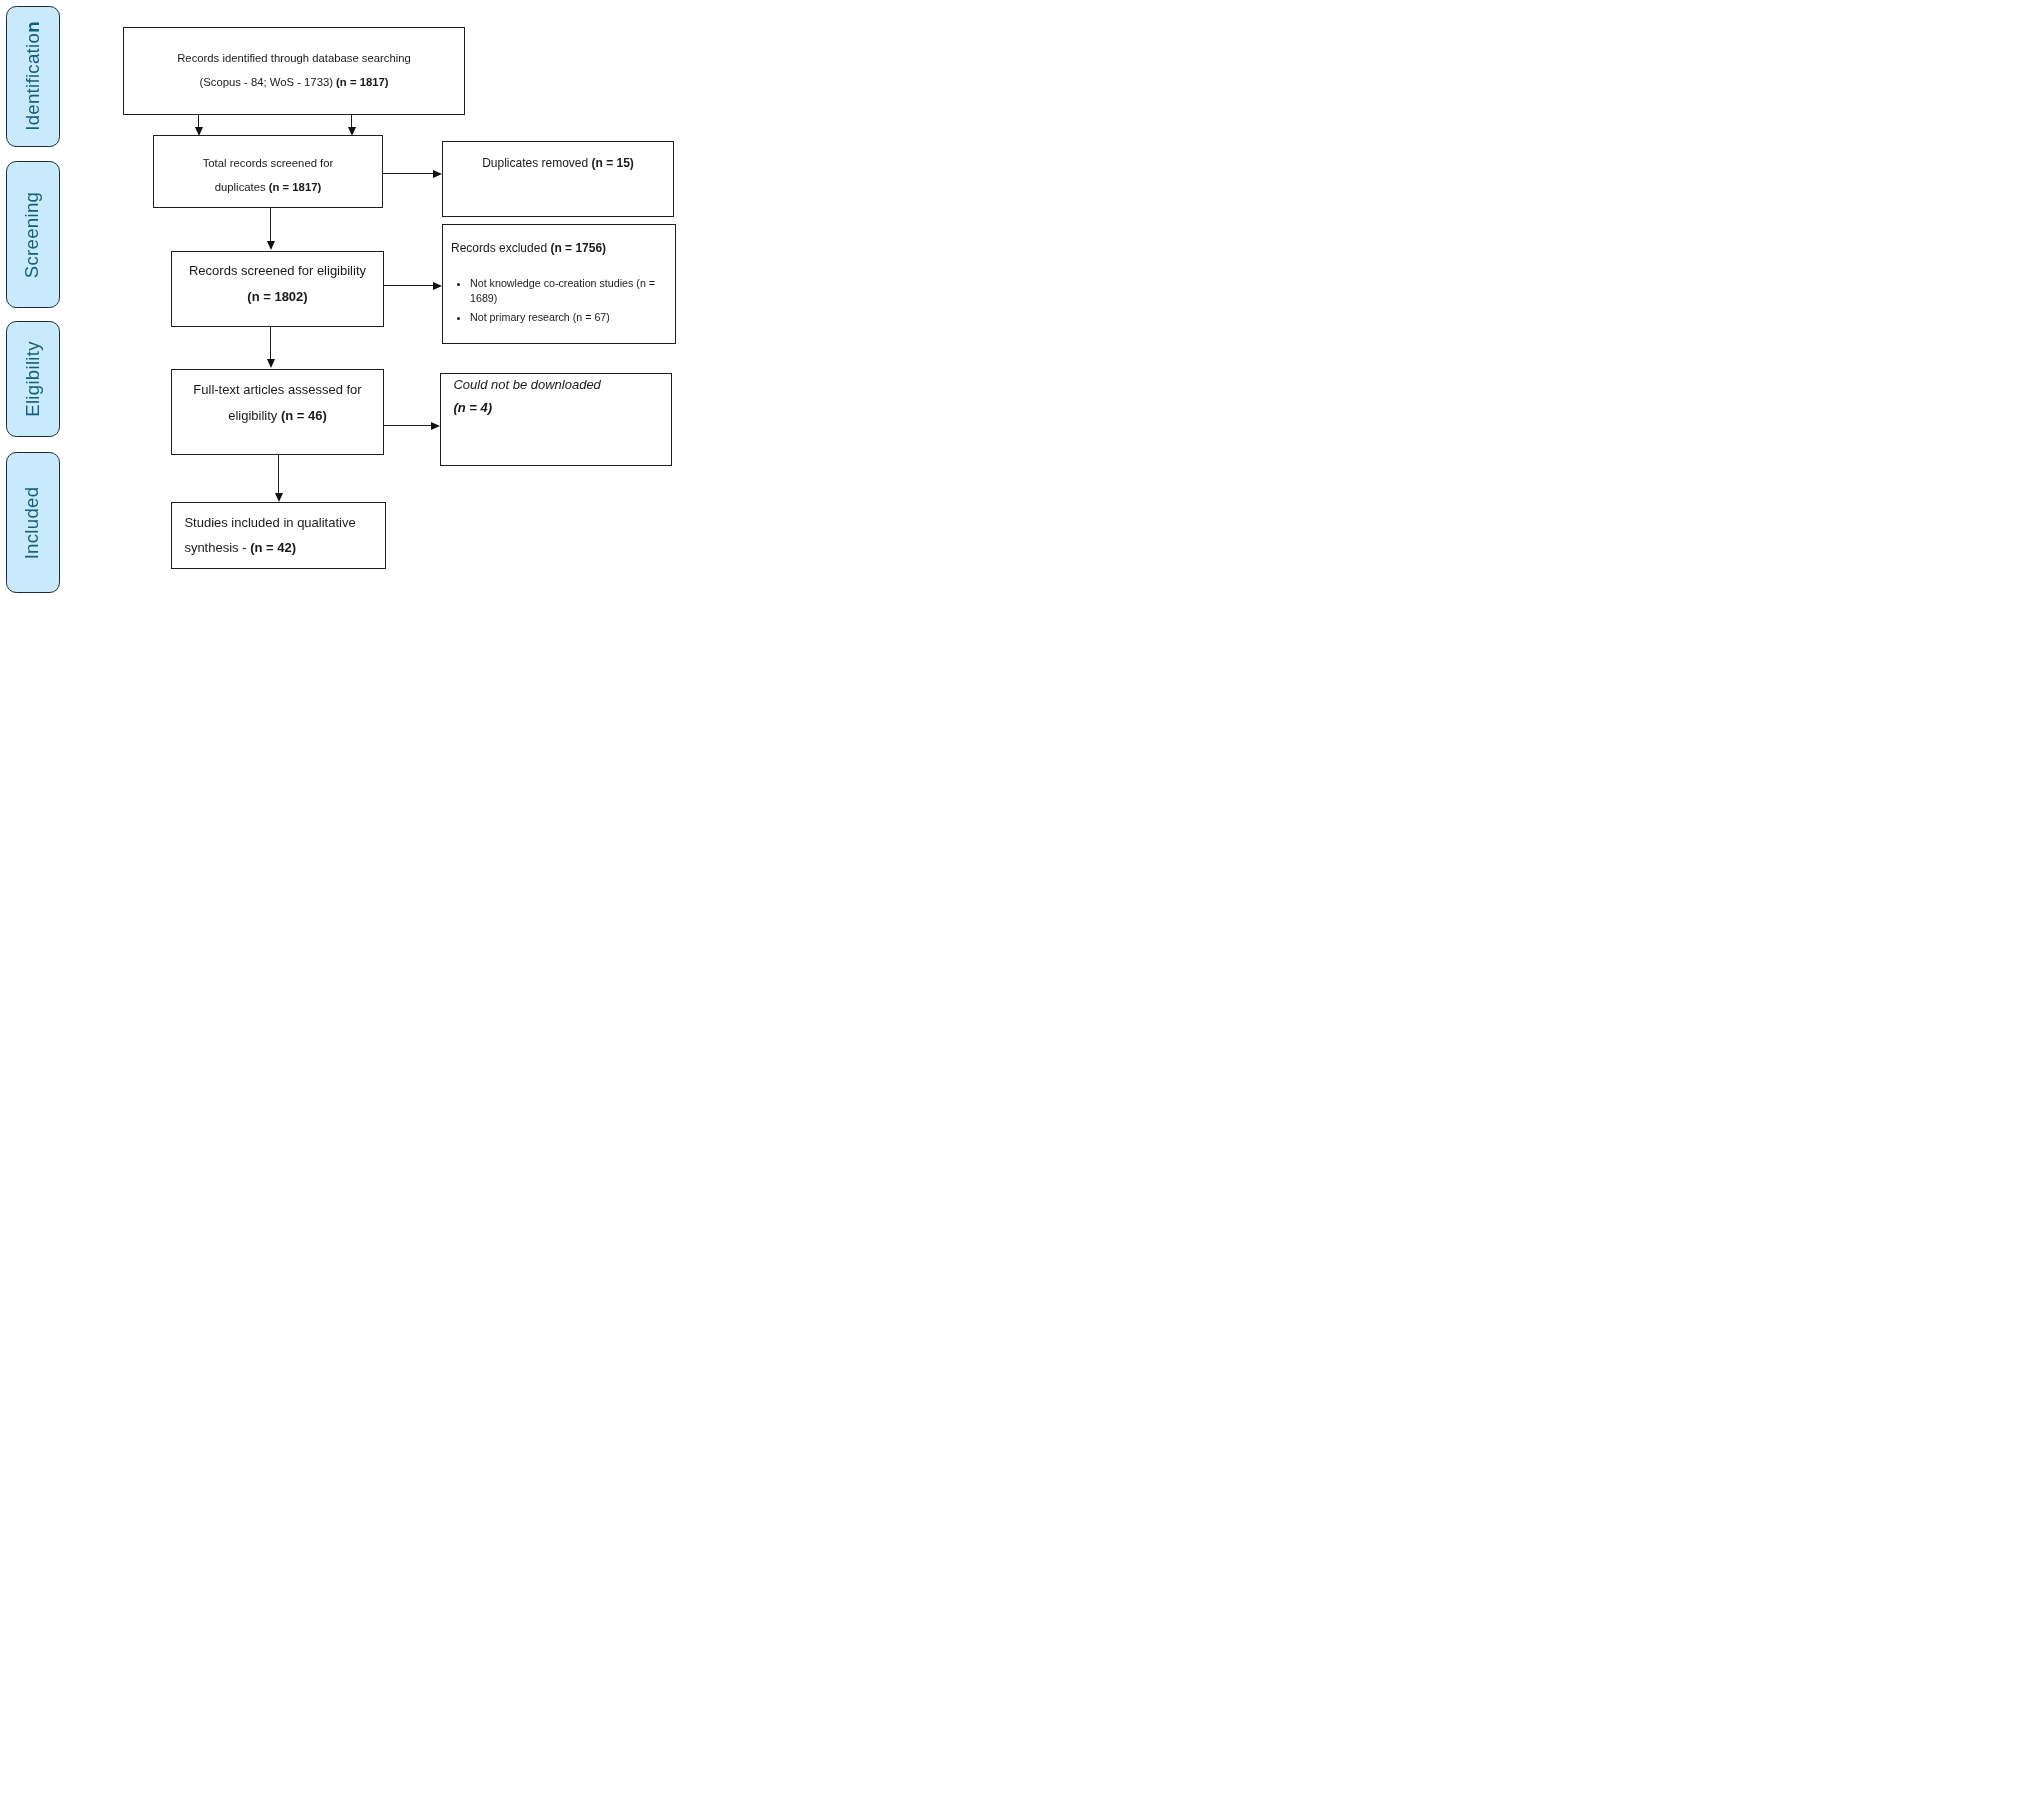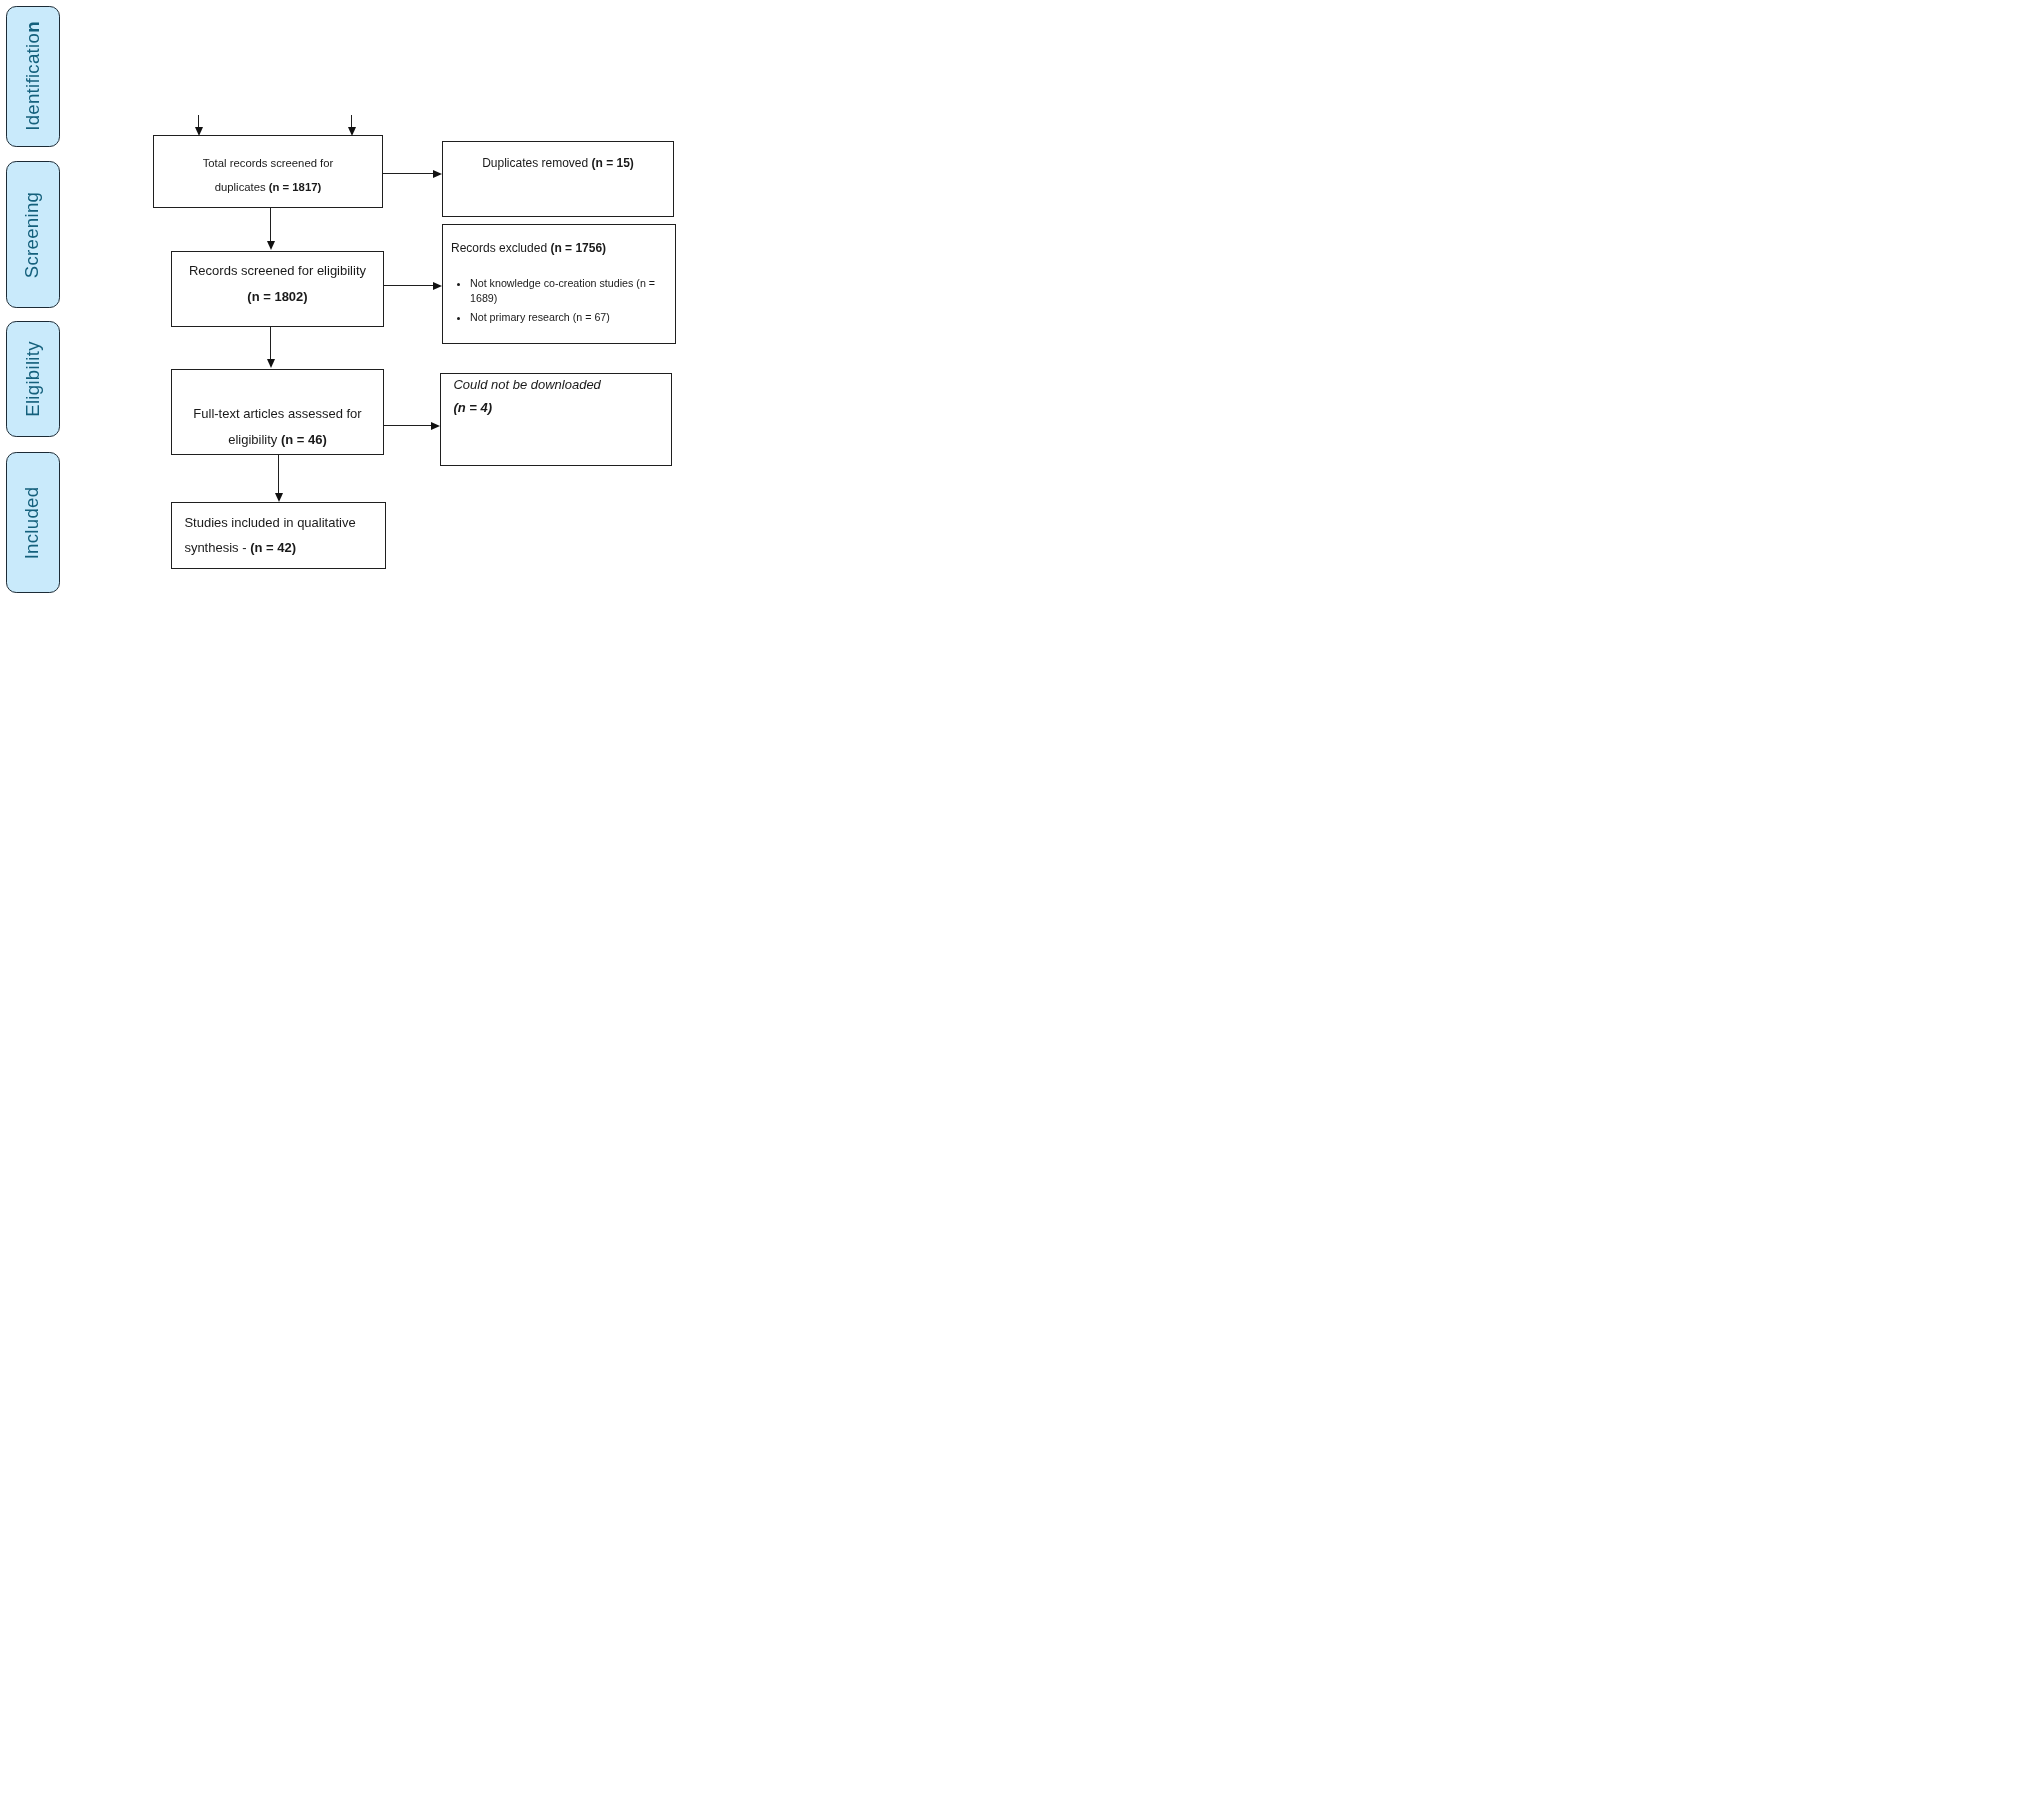--- a/index.html
+++ b/index.html
@@ -75,32 +75,36 @@
   <div class="stage" style="top:161px;height:147px;">
     <span class="rot"><span>Screening</span><b></b></span>
   </div>
   <div class="stage" style="top:321px;height:116px;">
     <span class="rot"><span>Eligibility</span><b></b></span>
   </div>
   <div class="stage" style="top:452px;height:141px;">
     <span class="rot"><span>Included</span><b></b></span>
   </div>
 
+  <div class="box center" style="left:123px;top:26.5px;width:342px;height:88px;font-size:11.3px;justify-content:center;">
+    <div>Records identified through database searching</div>
+    <div><span>(Scopus - 84; WoS - 1733) </span><span class="b">(n = 1817)</span></div>
+  </div>
 
   <div class="box center" style="left:153px;top:135px;width:230px;height:73px;font-size:11.3px;justify-content:center;padding-top:8px;">
     <div>Total records screened for</div>
     <div><span>duplicates </span><span class="b">(n = 1817)</span></div>
   </div>
 
   <div class="box center" style="left:171px;top:251px;width:213px;height:76px;font-size:13px;justify-content:flex-start;padding-top:5.6px;">
     <div>Records screened for eligibility</div>
     <div class="b">(n = 1802)</div>
   </div>
 
-  <div class="box center" style="left:171px;top:369px;width:213px;height:86px;font-size:13px;justify-content:flex-end;padding-top:6.8px;">
+  <div class="box center" style="left:171px;top:369px;width:213px;height:86px;font-size:13px;justify-content:flex-start;padding-top:6.8px;">
     <div>Full-text articles assessed for</div>
     <div><span>eligibility </span><span class="b">(n = 46)</span></div>
   </div>
 
   <div class="box leftal" style="left:171px;top:502px;width:215px;height:67px;font-size:13px;justify-content:center;padding-left:12.4px;padding-right:5.6px;line-height:1.9;text-align:center;">
     <div>Studies included in qualitative</div>
     <div><span>synthesis - </span><span class="b">(n = 42)</span></div>
   </div>
 
   <div class="box center" style="left:442px;top:141px;width:232px;height:76px;font-size:12px;justify-content:flex-start;padding-top:9px;">

